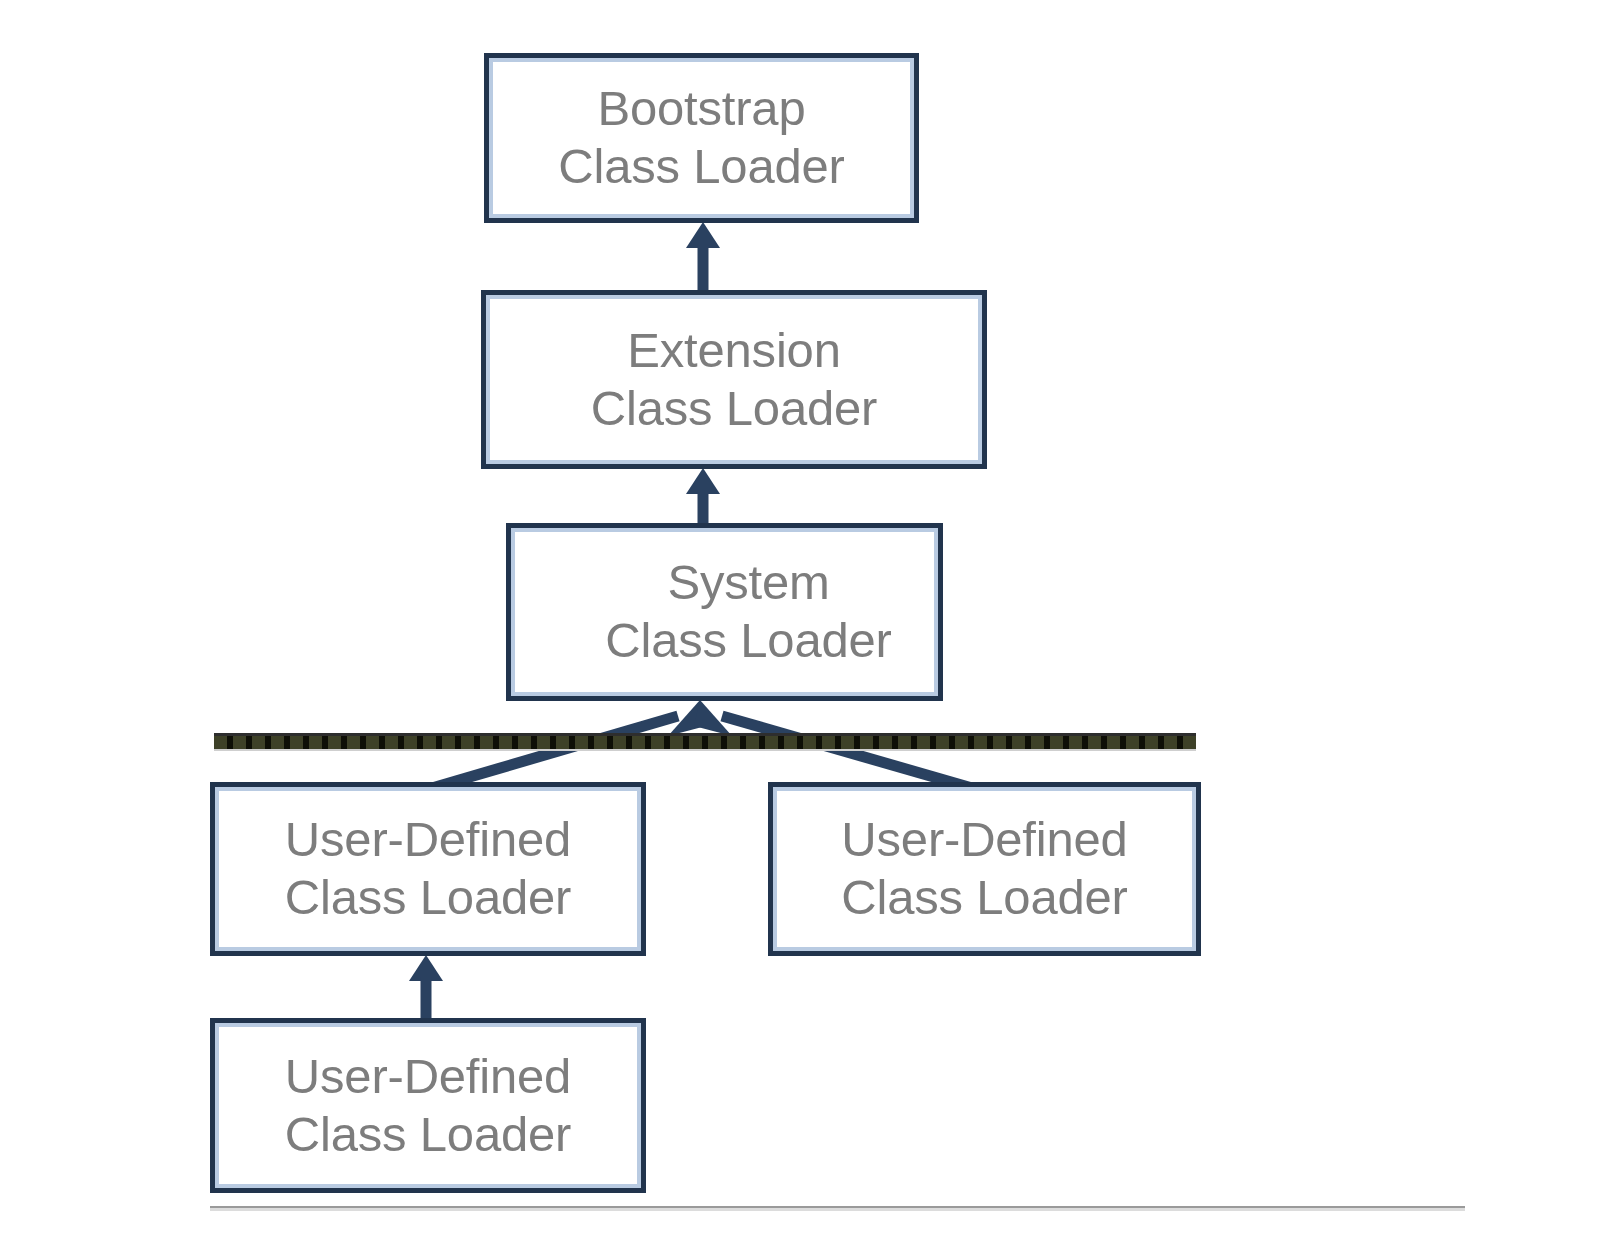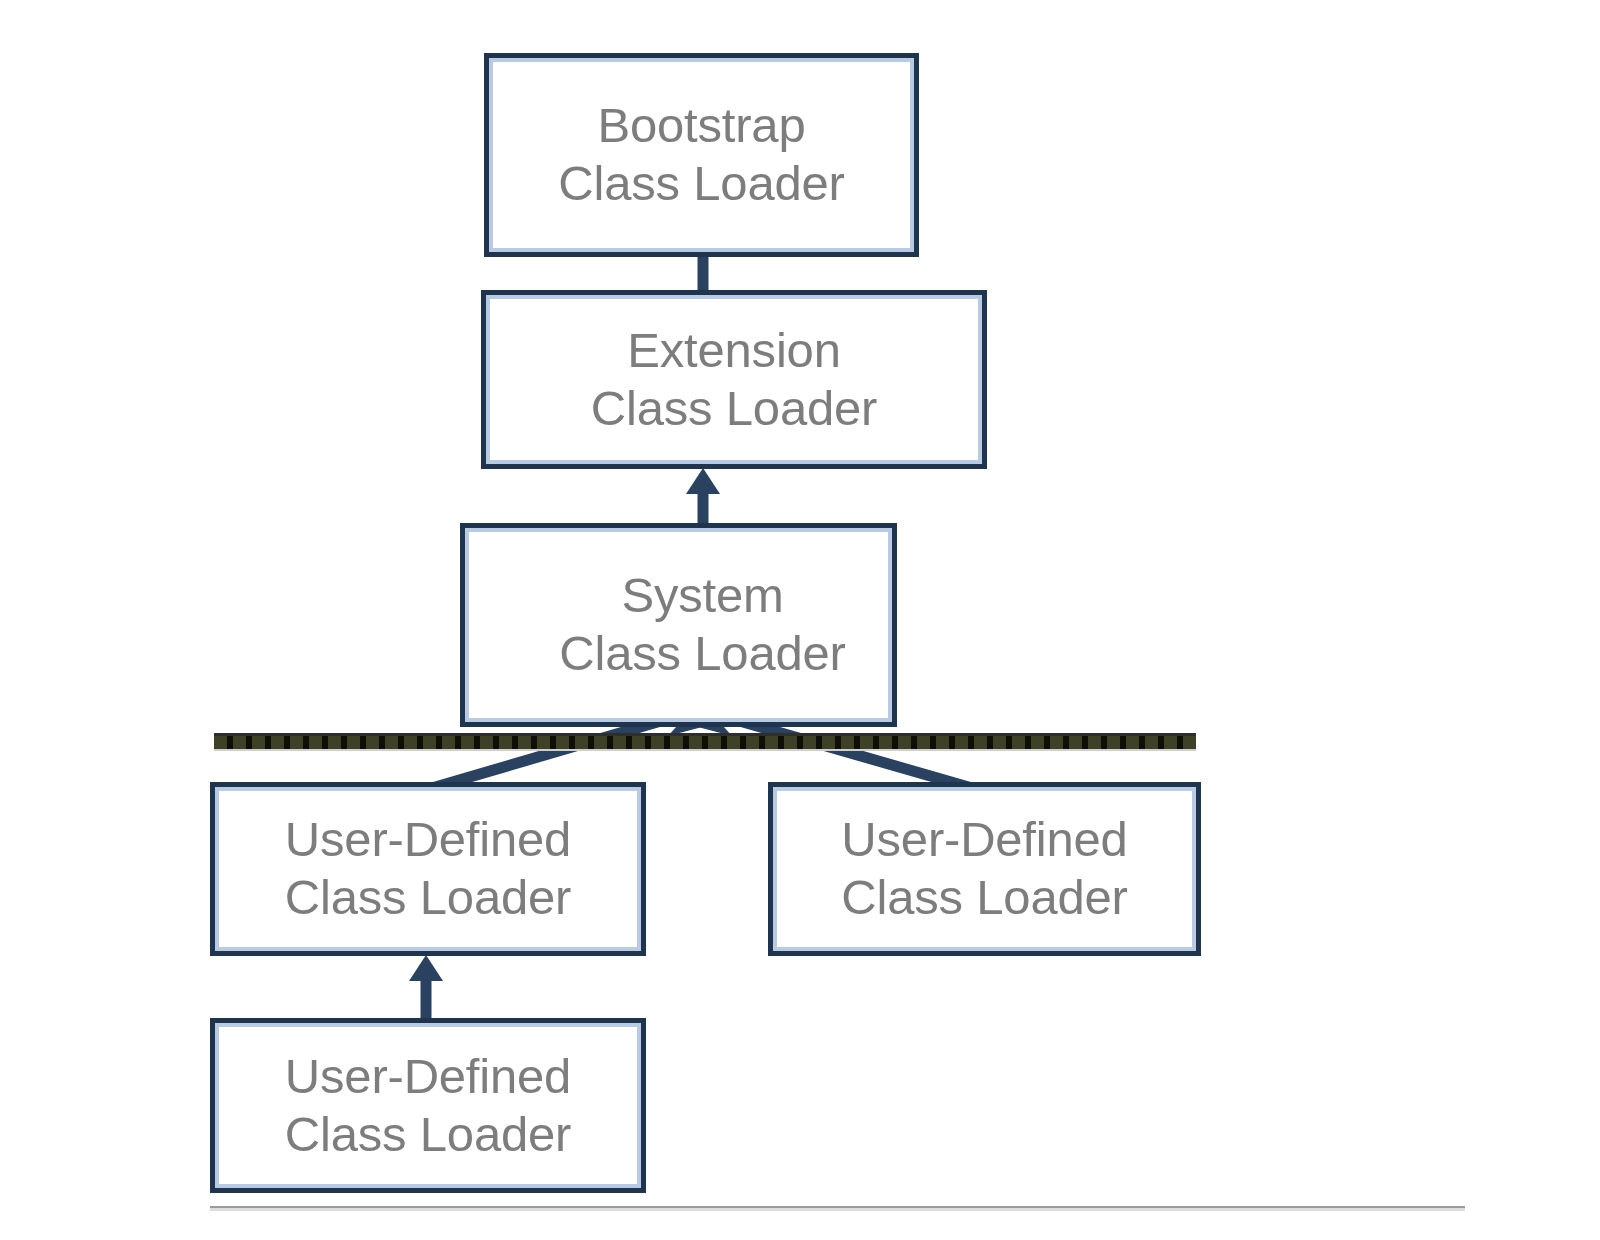--- a/index.html
+++ b/index.html
@@ -141,33 +141,33 @@
     <div class="shaft"></div>
   </div>
 
   <div class="arrow-v" style="left:406px; top:955px; width:40px; height:66px;">
     <div class="head"></div>
     <div class="shaft"></div>
   </div>
 
   <div class="boundary" style="left:214px; top:733px; width:982px;"></div>
 
-  <div class="node" style="left:484px; top:53px; width:435px; height:204px;">
+  <div class="node" style="left:484px; top:53px; width:435px; height:170px;">
     <div class="inner"></div>
     <div class="inner2"></div>
     <div class="label"><span>Bootstrap</span><br><span>Class Loader</span></div>
   </div>
 
   <div class="node" style="left:481px; top:290px; width:506px; height:179px;">
     <div class="inner"></div>
     <div class="inner2"></div>
     <div class="label"><span>Extension</span><br><span>Class Loader</span></div>
   </div>
 
-  <div class="node" style="left:460px; top:523px; width:437px; height:204px;padding-left:48px;">
+  <div class="node" style="left:506px; top:523px; width:437px; height:178px;padding-left:48px;">
     <div class="inner"></div>
     <div class="inner2"></div>
     <div class="label"><span>System</span><br><span>Class Loader</span></div>
   </div>
 
   <div class="node" style="left:210px; top:782px; width:436px; height:174px;">
     <div class="inner"></div>
     <div class="inner2"></div>
     <div class="label"><span>User-Defined</span><br><span>Class Loader</span></div>
   </div>

